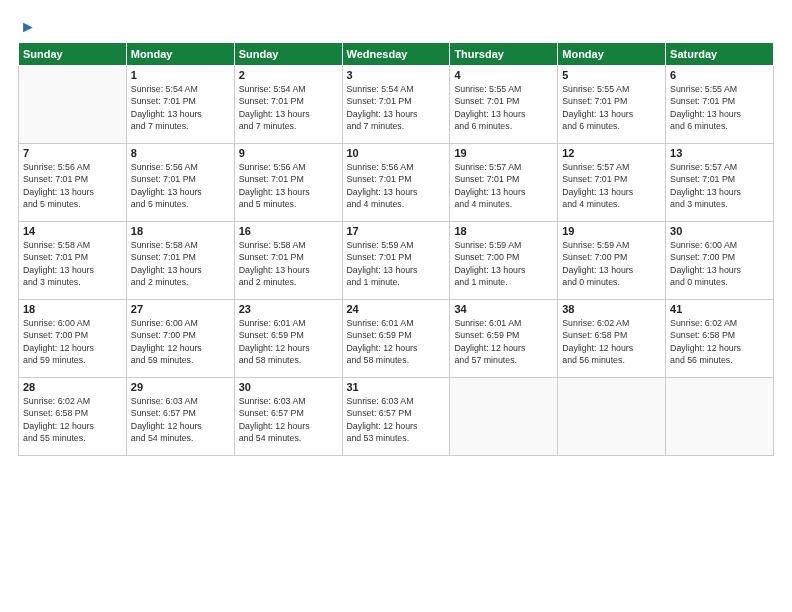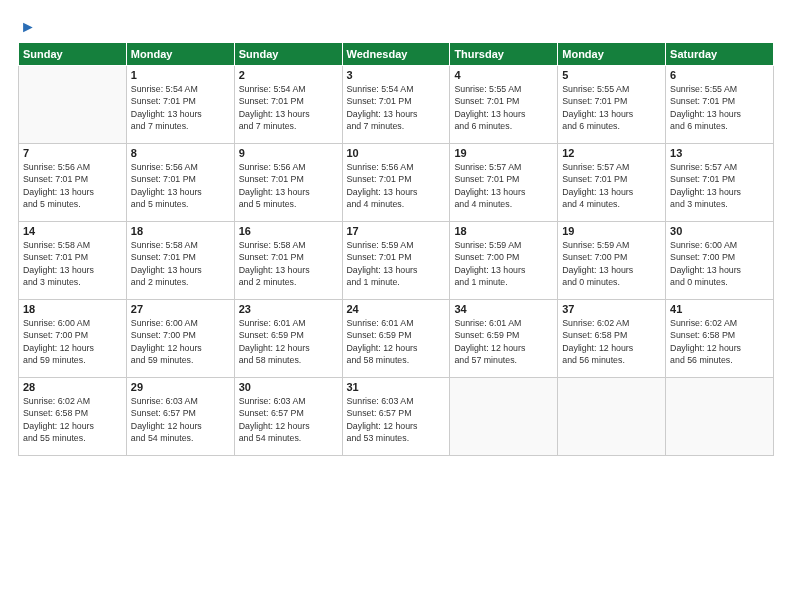--- a/index.html
+++ b/index.html
@@ -292,21 +292,21 @@
 and 58 minutes.</div>
           </td>
           <td>
             <span class="day-num">34</span>
             <div class="day-info" style="white-space: pre-line;">Sunrise: 6:01 AM
 Sunset: 6:59 PM
 Daylight: 12 hours
 and 57 minutes.</div>
           </td>
           <td>
-            <span class="day-num">37</span>
+            <span class="day-num">38</span>
             <div class="day-info" style="white-space: pre-line;">Sunrise: 6:02 AM
 Sunset: 6:58 PM
 Daylight: 12 hours
 and 56 minutes.</div>
           </td>
           <td>
             <span class="day-num">41</span>
             <div class="day-info" style="white-space: pre-line;">Sunrise: 6:02 AM
 Sunset: 6:58 PM
 Daylight: 12 hours

